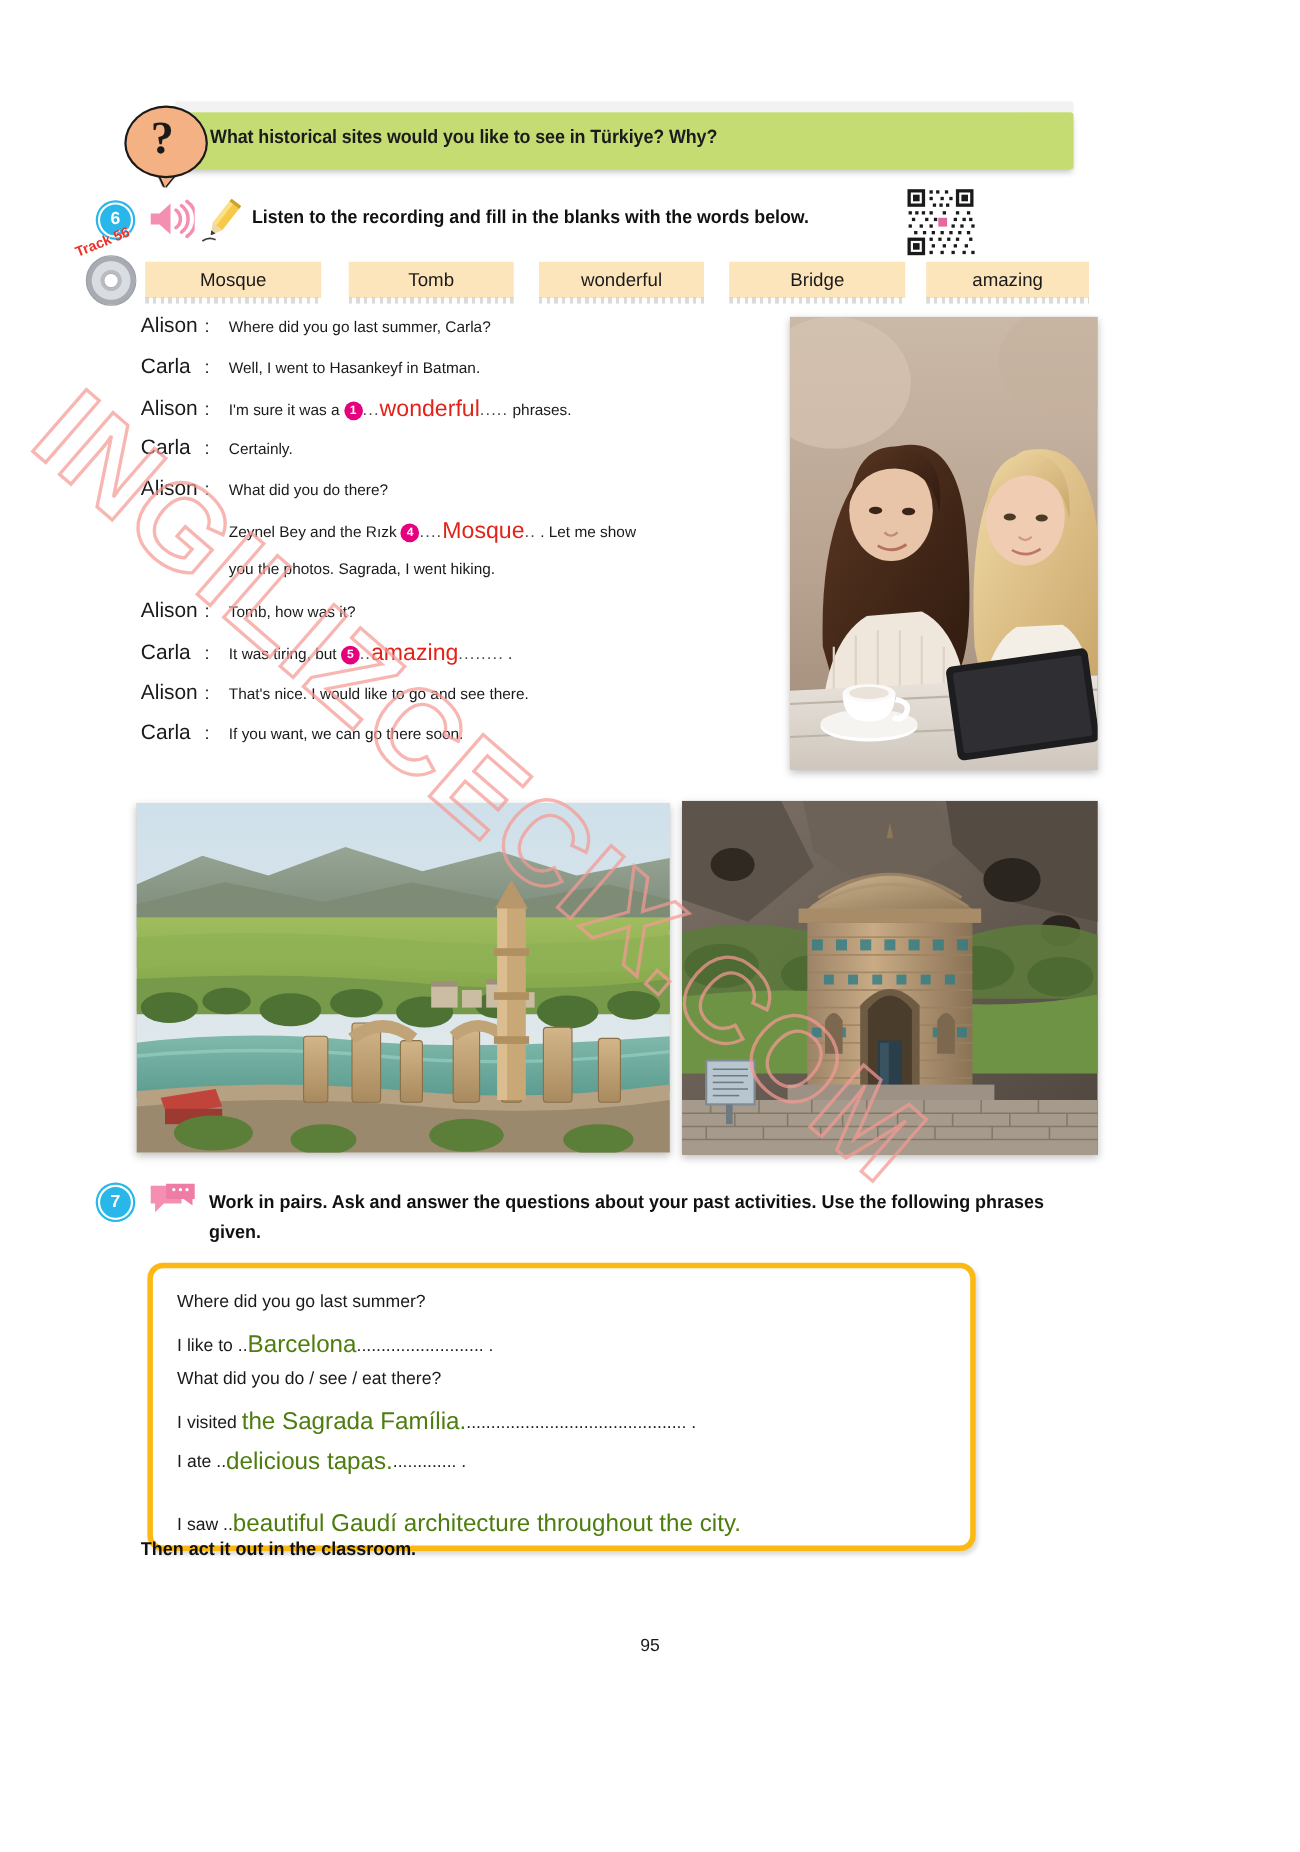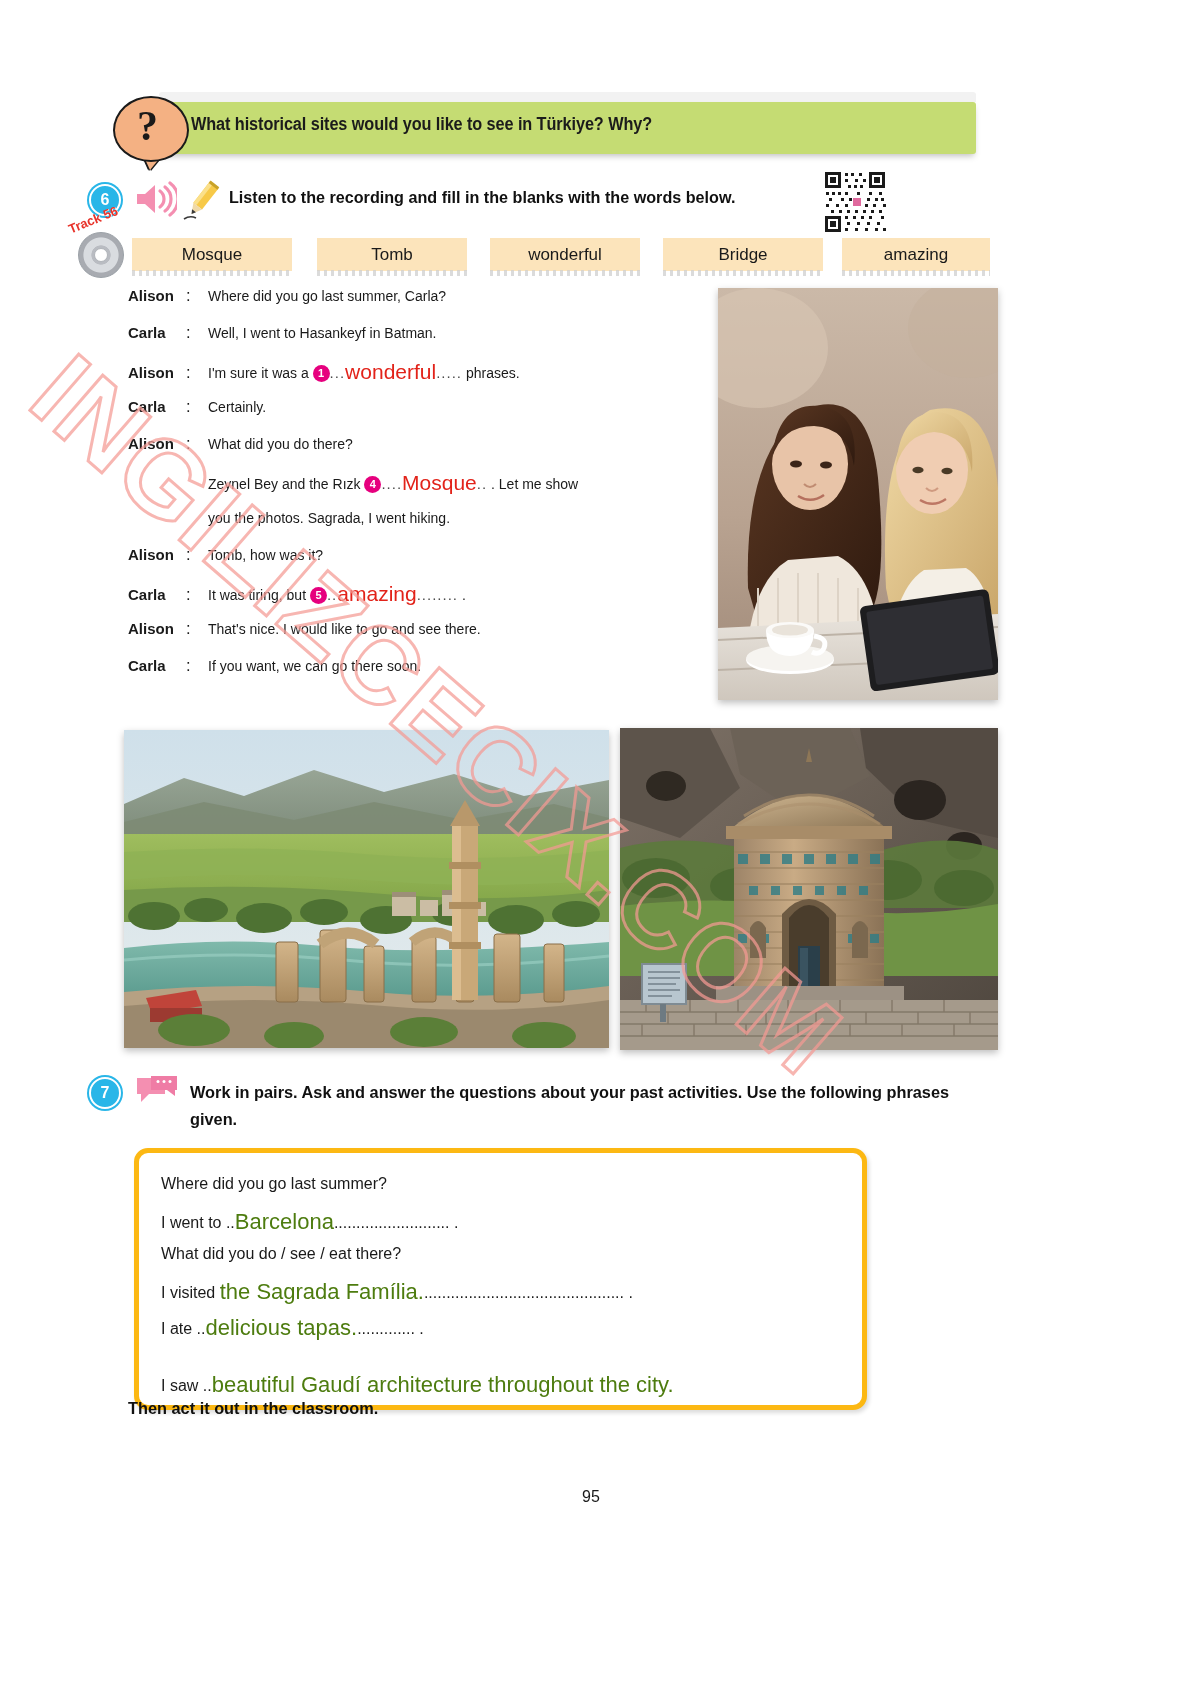--- a/index.html
+++ b/index.html
@@ -237,22 +237,21 @@
     position: relative;
     height: 37px;
     font-size: 16.5px;
     color: #1a1a1a;
     font-family: "Liberation Sans", sans-serif;
     white-space: nowrap;
   }
   .spk {
     display: inline-block;
     width: 58px;
-    font-size: 15px;
-    font-weight: bold;
+    font-size: 19px;
   }
   .colon {
     display: inline-block;
     width: 22px;
   }
   .dtext { font-size: 14px; }
   .cont-indent { padding-left: 80px; }
 
   .bullet {
     display: inline-block;
@@ -309,20 +308,21 @@
   .yellowbox {
     position: absolute;
     left: 134px;
     top: 1148px;
     width: 723px;
     height: 252px;
     background: #ffffff;
     border: 5px solid #fcb813;
     border-radius: 14px;
     box-shadow: 2px 3px 4px rgba(0,0,0,.14);
+    padding-left: 20px;
   }
   .yb-line {
     position: absolute;
     left: 22px;
     font-size: 16px;
     color: #1a1a1a;
     white-space: nowrap;
     font-family: "Liberation Sans", sans-serif;
   }
   .yb-ans {
@@ -825,21 +825,21 @@
     </svg>
   </div>
 
   <div class="ex7-instr">Work in pairs. Ask and answer the questions about your past activities. Use the following phrases given.</div>
 
   <div class="yellowbox">
     <div class="yb-line" style="top:22px;">
       <span>Where did you go last summer?</span>
     </div>
     <div class="yb-line" style="top:56px;">
-      <span>I went to ..</span><span class="yb-ans">Barcelona</span><span>.......................... .</span>
+      <span>I like to ..</span><span class="yb-ans">Barcelona</span><span>.......................... .</span>
     </div>
     <div class="yb-line" style="top:92px;">
       <span>What did you do / see / eat there?</span>
     </div>
     <div class="yb-line" style="top:126px;">
       <span>I visited </span><span class="yb-ans">the Sagrada Família.</span><span>............................................. .</span>
     </div>
     <div class="yb-line" style="top:162px;">
       <span>I ate ..</span><span class="yb-ans">delicious tapas.</span><span>............. .</span>
     </div>

